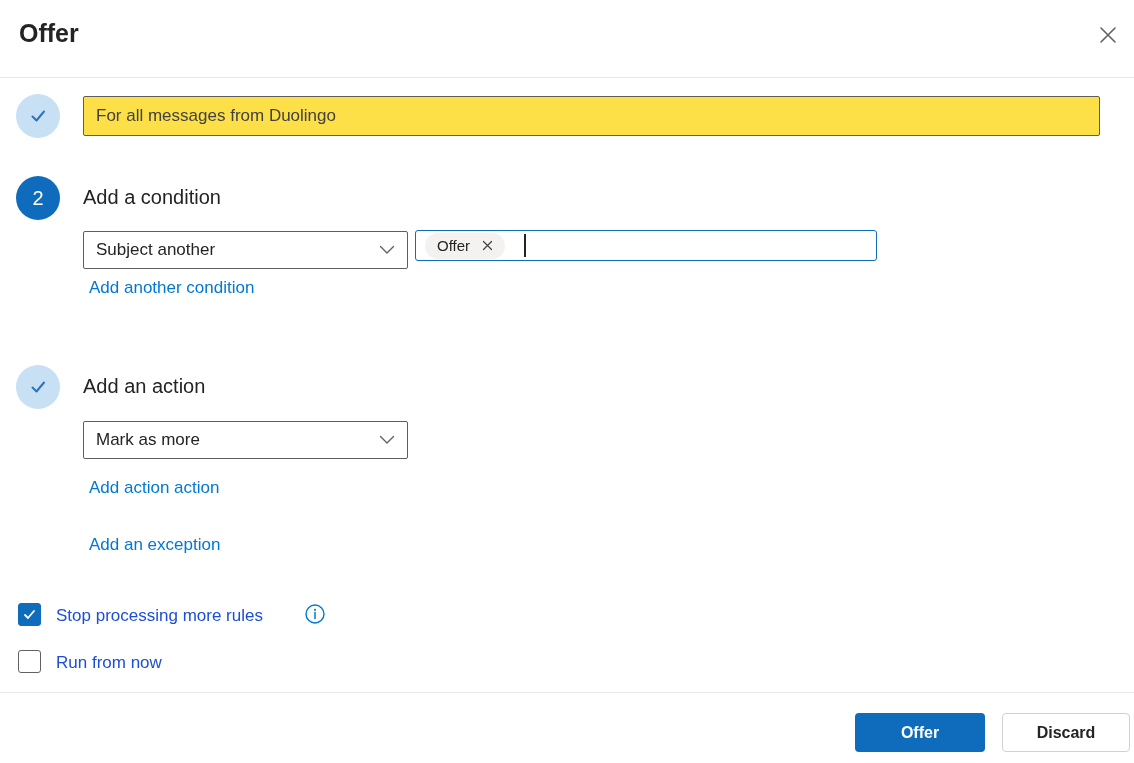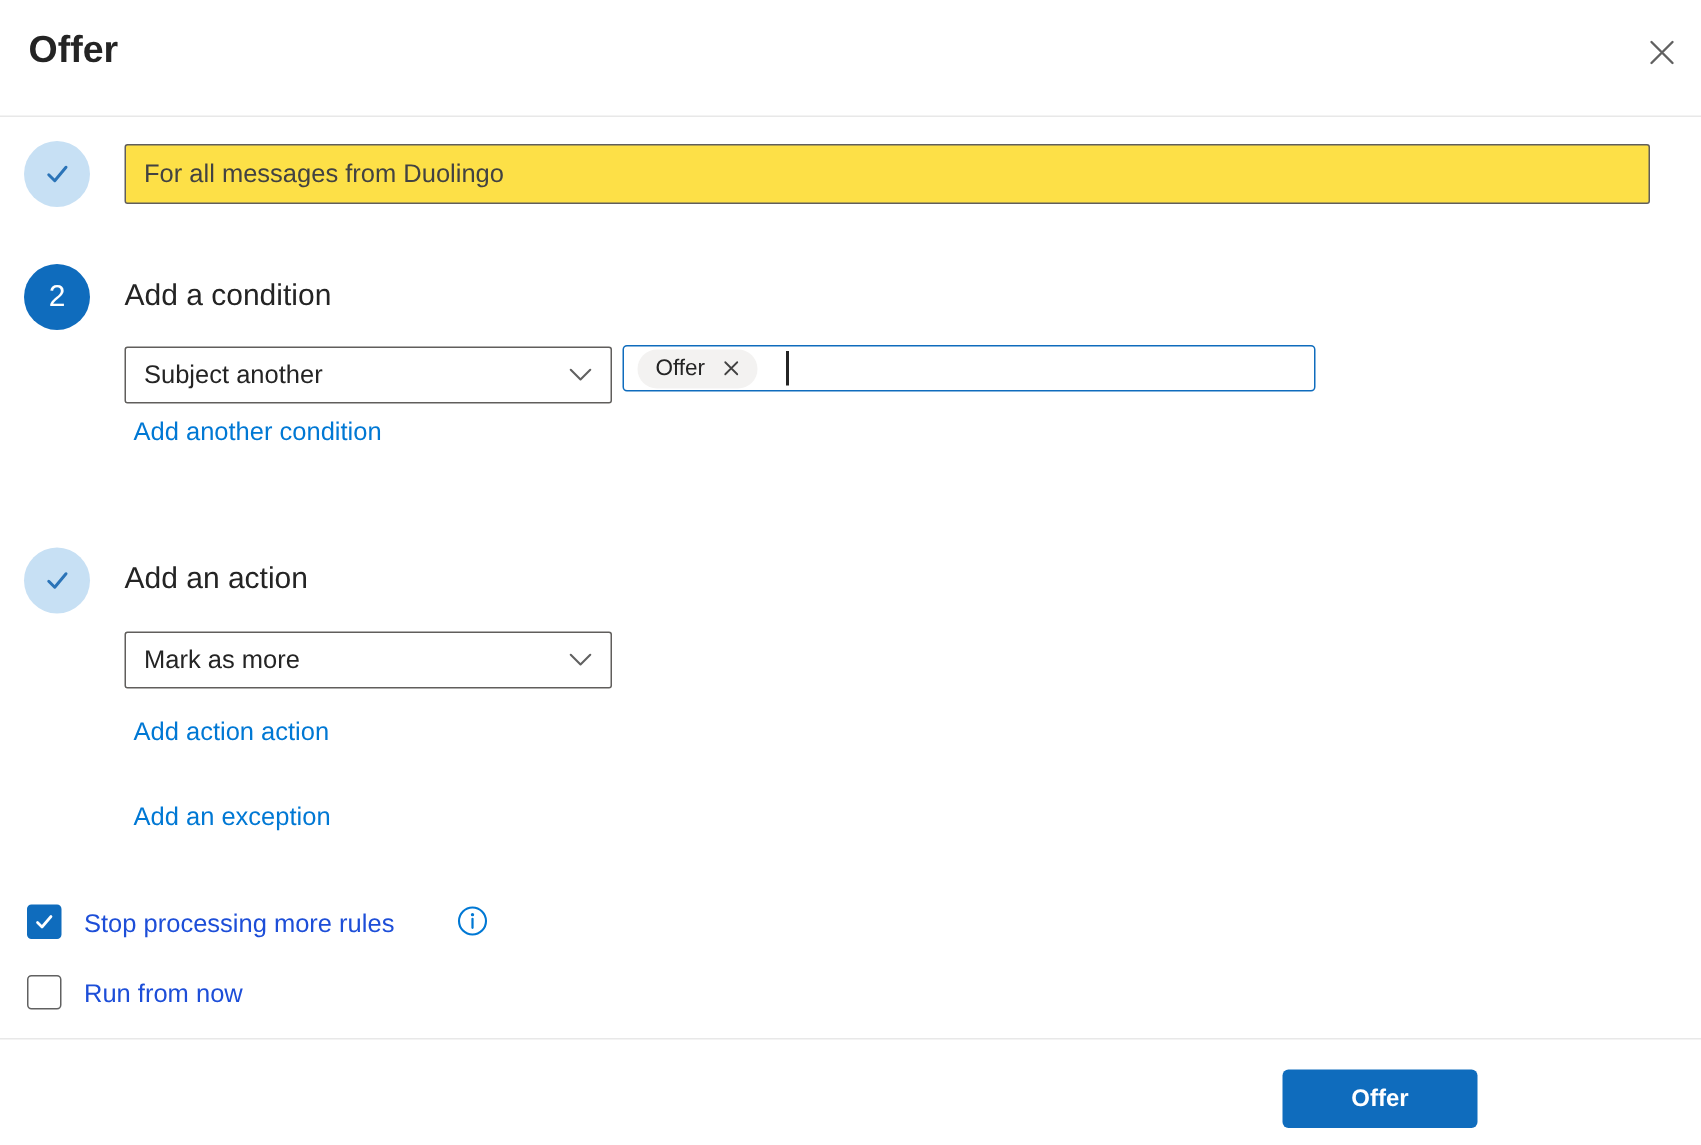--- a/index.html
+++ b/index.html
@@ -215,14 +215,15 @@
         <path d="M11 9.5 L11 15.5" stroke="#0078d4" stroke-width="1.5" stroke-linecap="round"></path>
       </svg>
     </span>
   </button>
 
   <div class="checkbox cb-run"></div>
   <div class="cb-label lbl-run">Run from now</div>
 
   <div class="divider bottom"></div>
   <button class="btn btn-save">Offer</button>
+  <button class="btn btn-discard">Discard</button>
 
 </div>
 
 </body></html>

